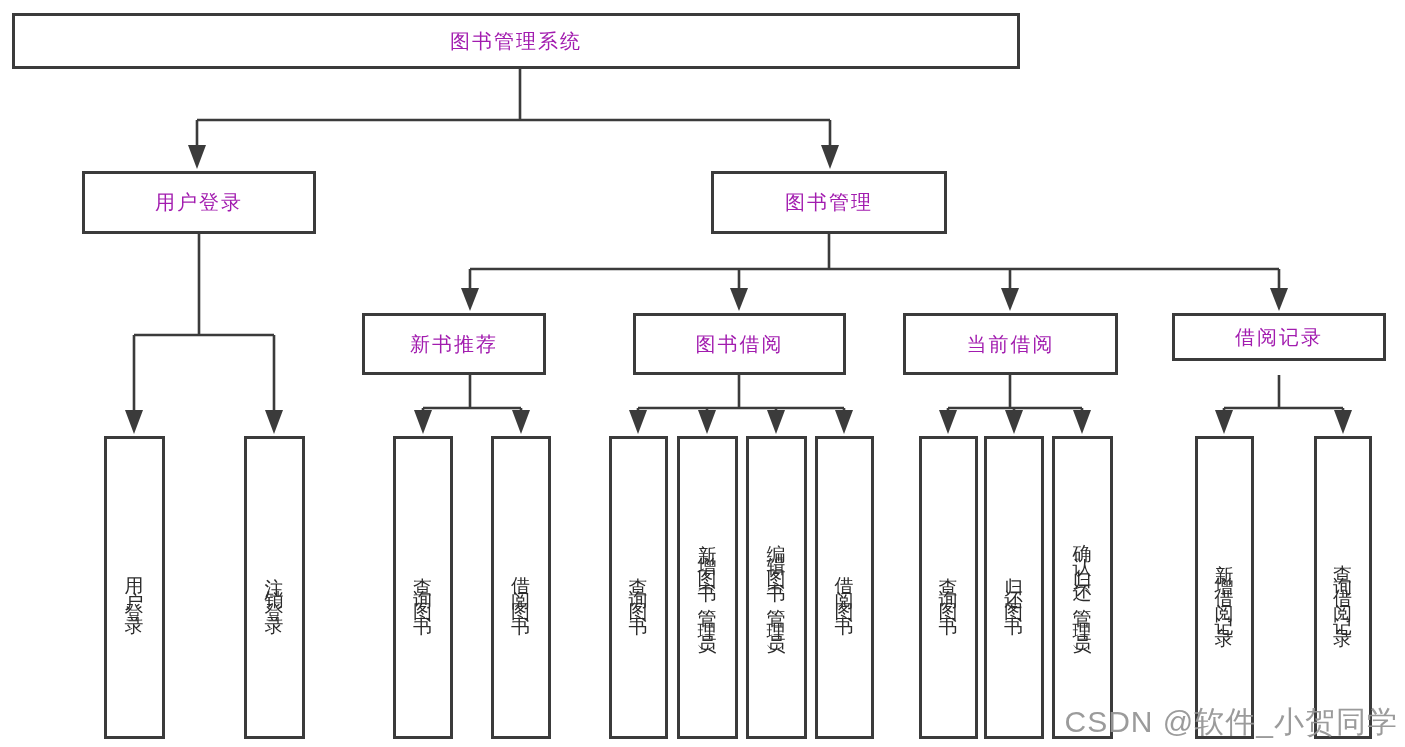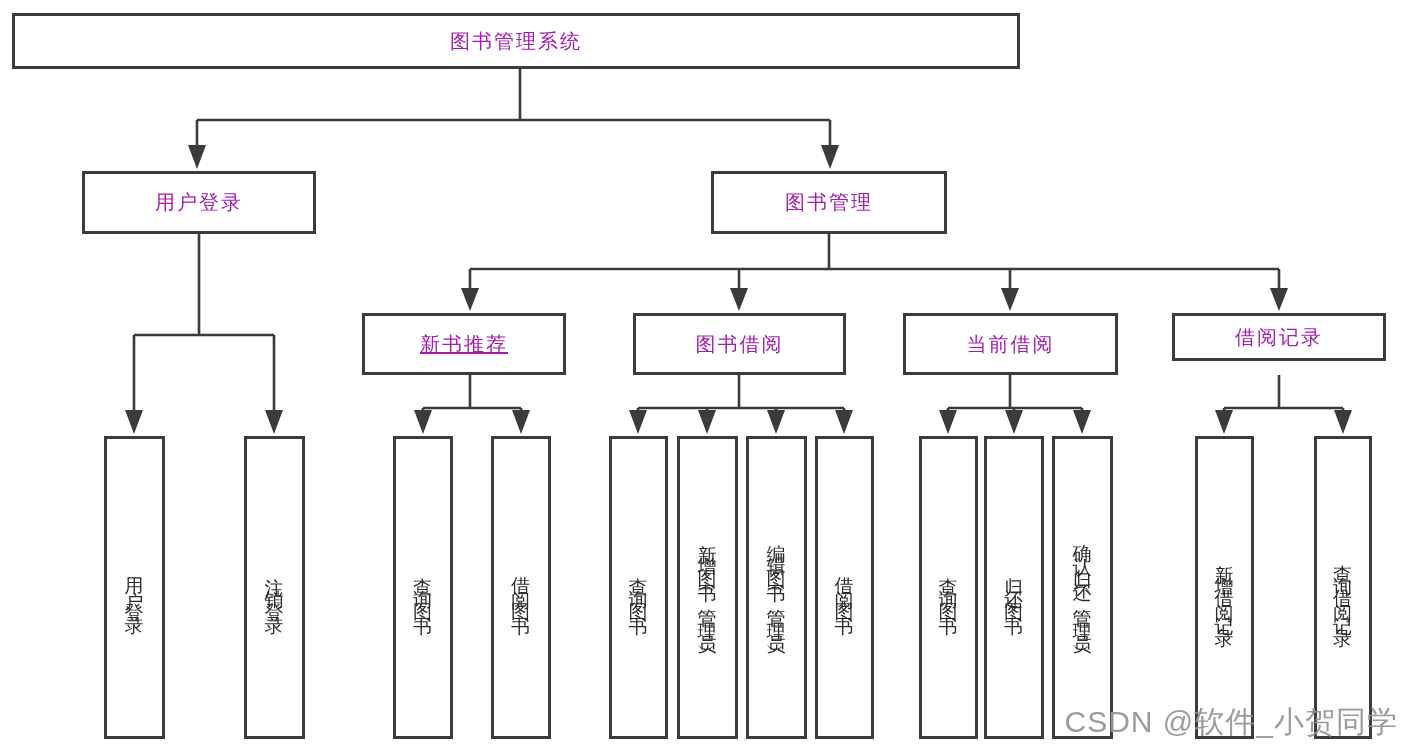--- a/index.html
+++ b/index.html
@@ -108,21 +108,21 @@
       <polygon points="1215,410 1233,410 1224,434"></polygon>
       <polygon points="1334,410 1352,410 1343,434"></polygon>
     </g>
   </svg>
 
   <div class="node" style="left:12px; top:13px; width:1008px; height:56px;">图书管理系统</div>
 
   <div class="node" style="left:82px; top:171px; width:234px; height:63px;">用户登录</div>
   <div class="node" style="left:711px; top:171px; width:236px; height:63px;">图书管理</div>
 
-  <div class="node" style="left:362px; top:313px; width:204px; height:62px;text-decoration:underline;">新书推荐</div>
+  <div class="node" style="left:362px; top:313px; width:184px; height:62px;">新书推荐</div>
   <div class="node" style="left:903px; top:313px; width:215px; height:62px;">当前借阅</div>
   <div class="node" style="left:633px; top:313px; width:213px; height:62px;">图书借阅</div>
   <div class="node" style="left:1172px; top:313px; width:214px; height:48px;">借阅记录</div>
 
   <div class="leaf" style="left:104px; top:436px; width:61px; height:303px;">
     <span>用户登录</span>
   </div>
   <div class="leaf" style="left:244px; top:436px; width:61px; height:303px;">
     <span>注销登录</span>
   </div>

